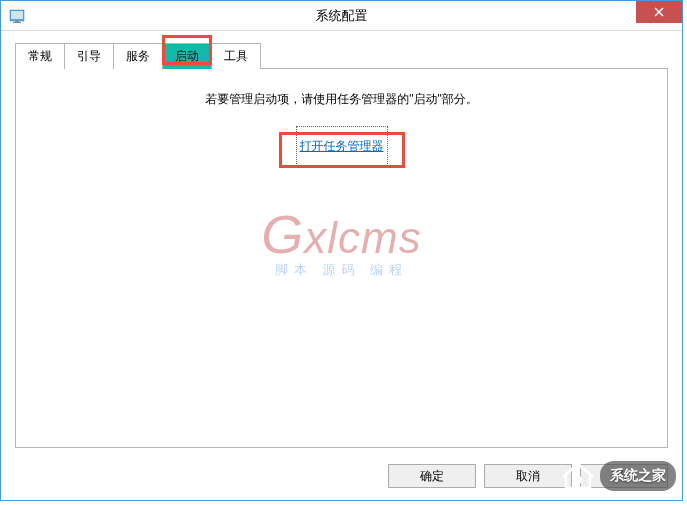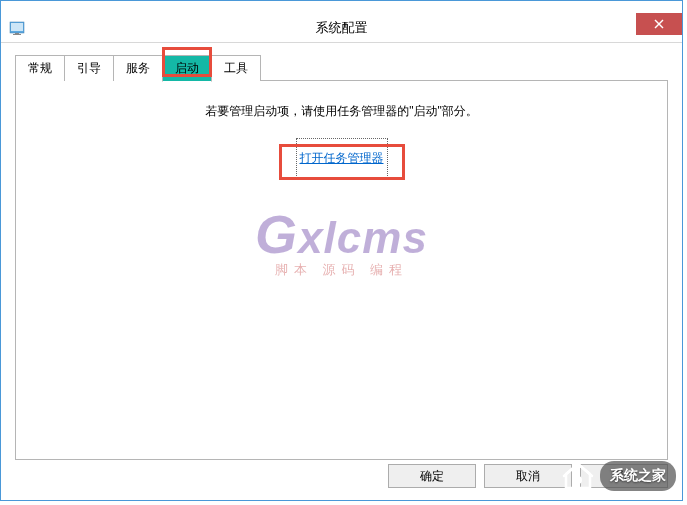--- a/index.html
+++ b/index.html
@@ -22,21 +22,20 @@
       background: #fff;
       position: relative;
     }
     .titlebar {
       height: 30px;
       background: #fff;
       border-bottom: 1px solid #d8d8d8;
       display: flex;
       align-items: center;
       position: relative;
-      margin-top: 12px;
     }
     .titlebar-icon {
       width: 16px;
       height: 16px;
       margin-left: 8px;
       display: inline-block;
     }
     .titlebar-icon svg {
       width: 16px;
       height: 16px;
@@ -162,31 +161,31 @@
       left: 50%;
       top: 48%;
       transform: translate(-50%, -50%);
       text-align: center;
       opacity: 0.35;
       pointer-events: none;
       z-index: 5;
     }
     .watermark-logo {
       font-size: 44px;
-      font-weight: bold;
-      color: #4c1d95;
+      font-weight: normal;
+      color: #b91c1c;
       font-style: italic;
       letter-spacing: 1px;
     }
     .watermark-logo .g-letter {
       font-size: 54px;
     }
     .watermark-sub {
       font-size: 13px;
-      color: #b91c1c;
+      color: #3b82f6;
       letter-spacing: 6px;
       margin-top: -4px;
     }
     .overlay-badge {
       position: absolute;
       right: 6px;
       bottom: 6px;
       display: flex;
       align-items: center;
       color: #fff;

